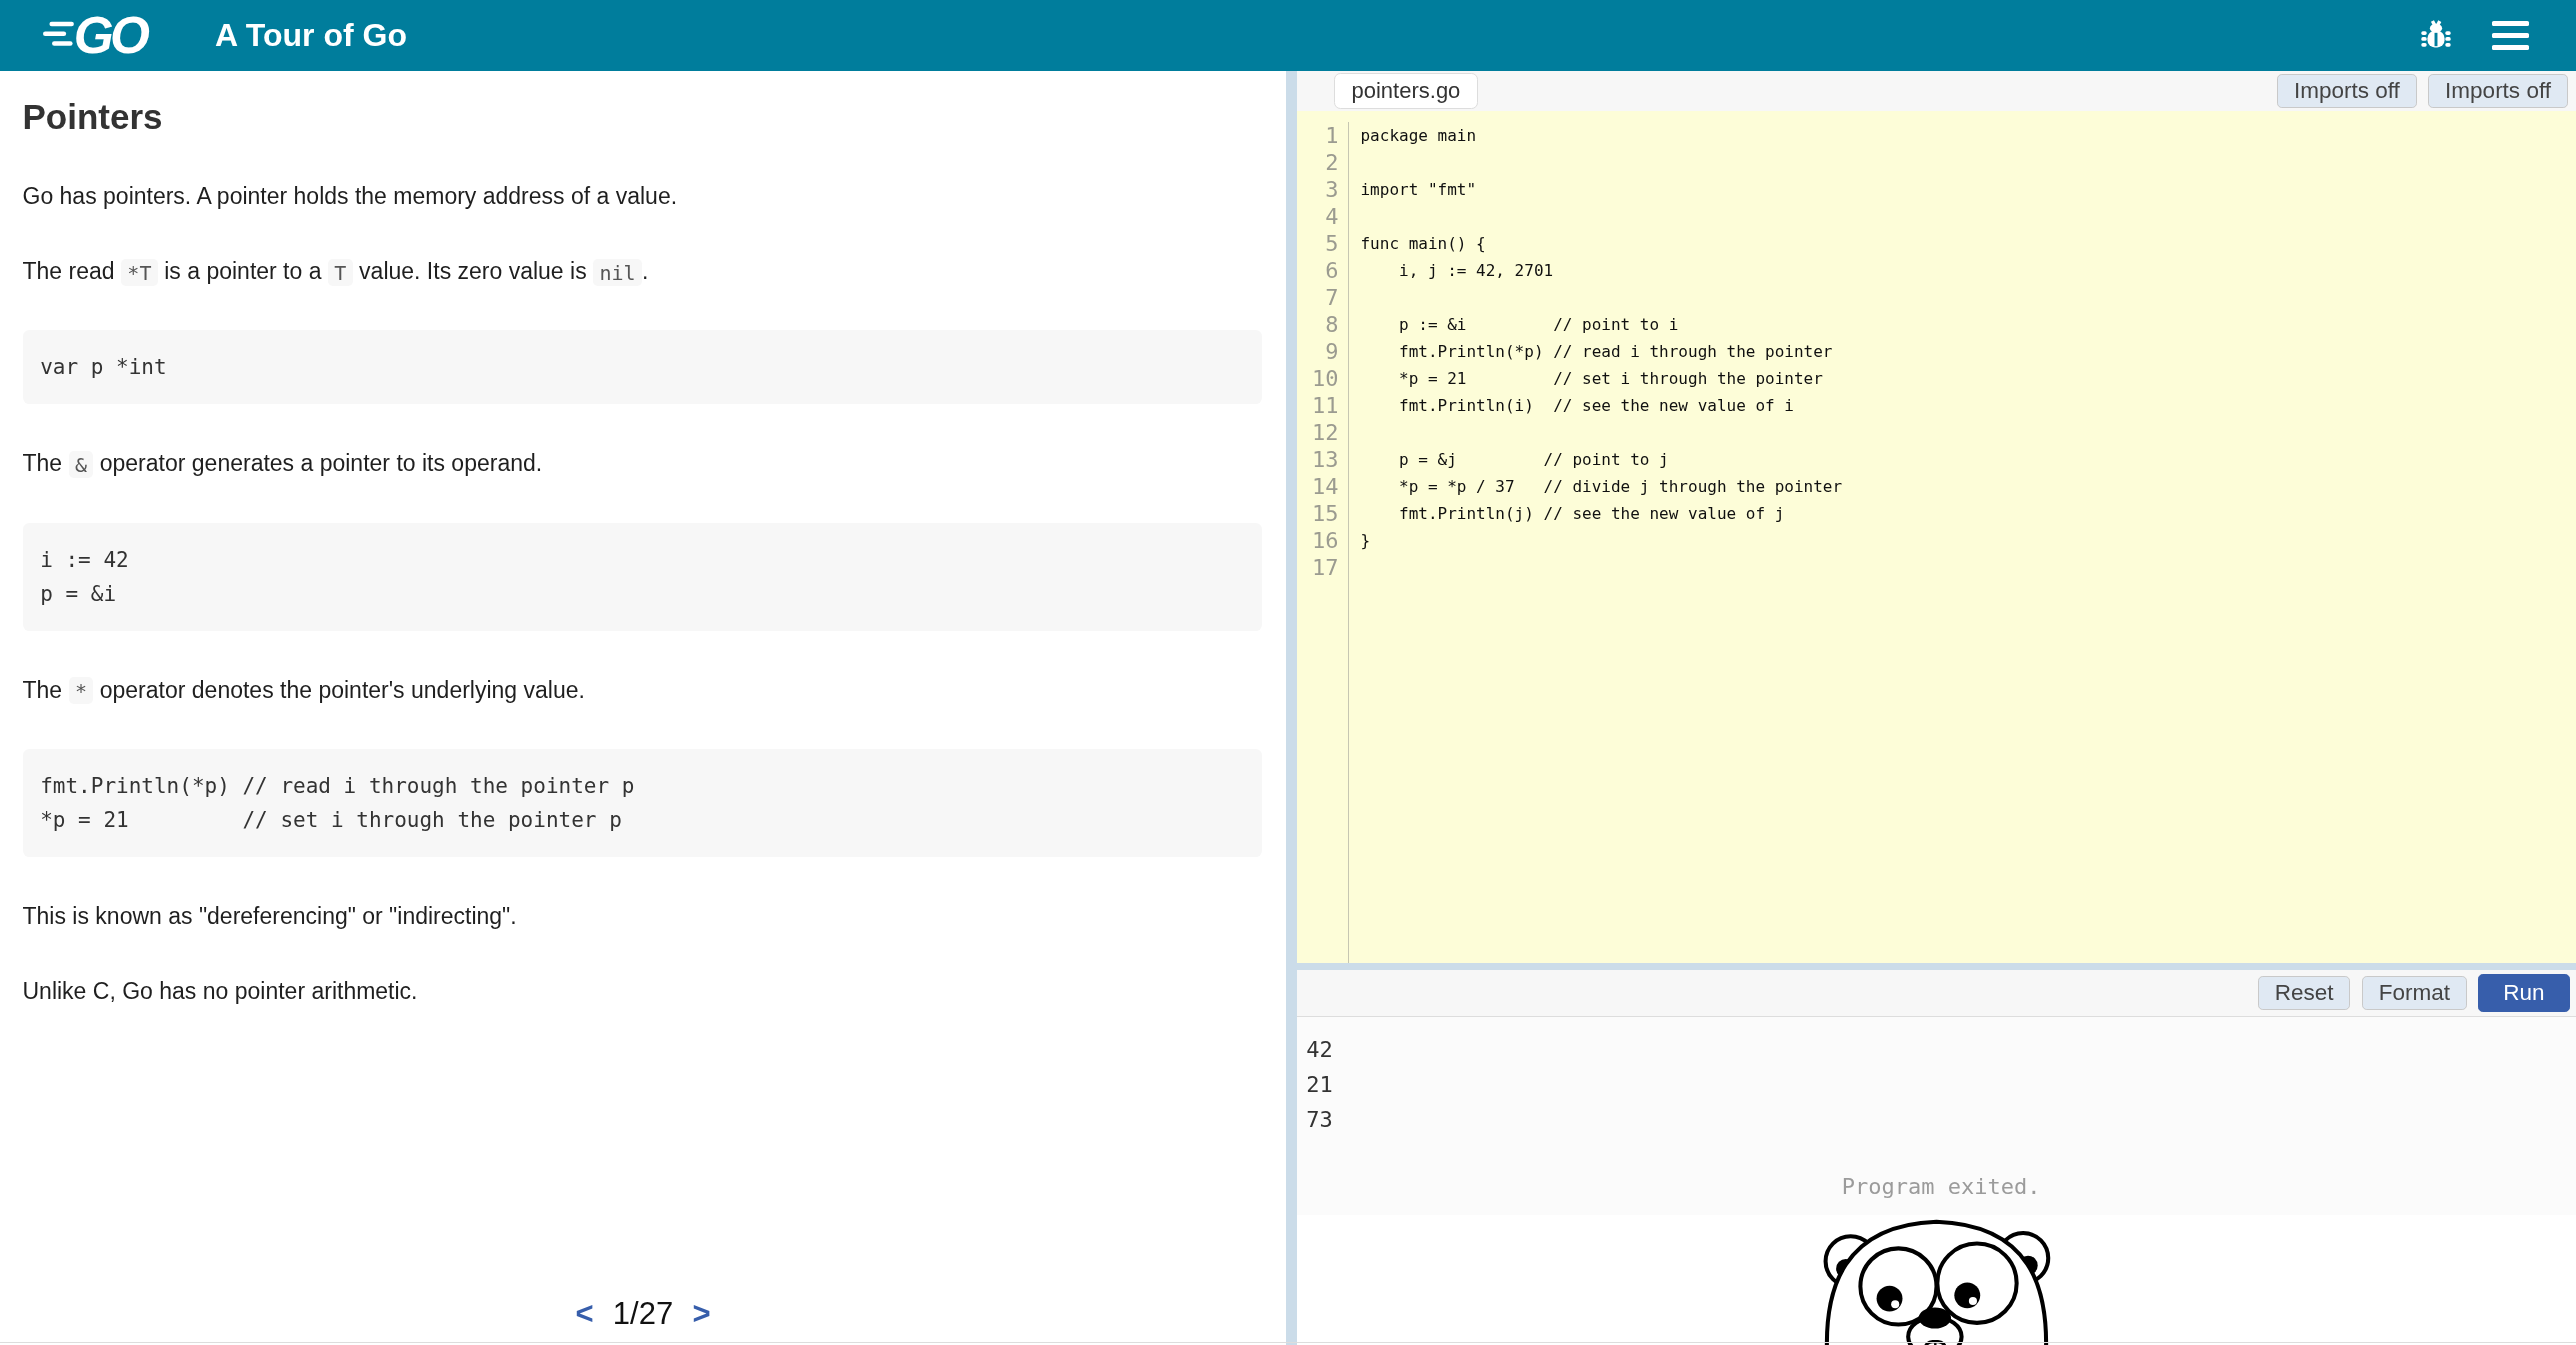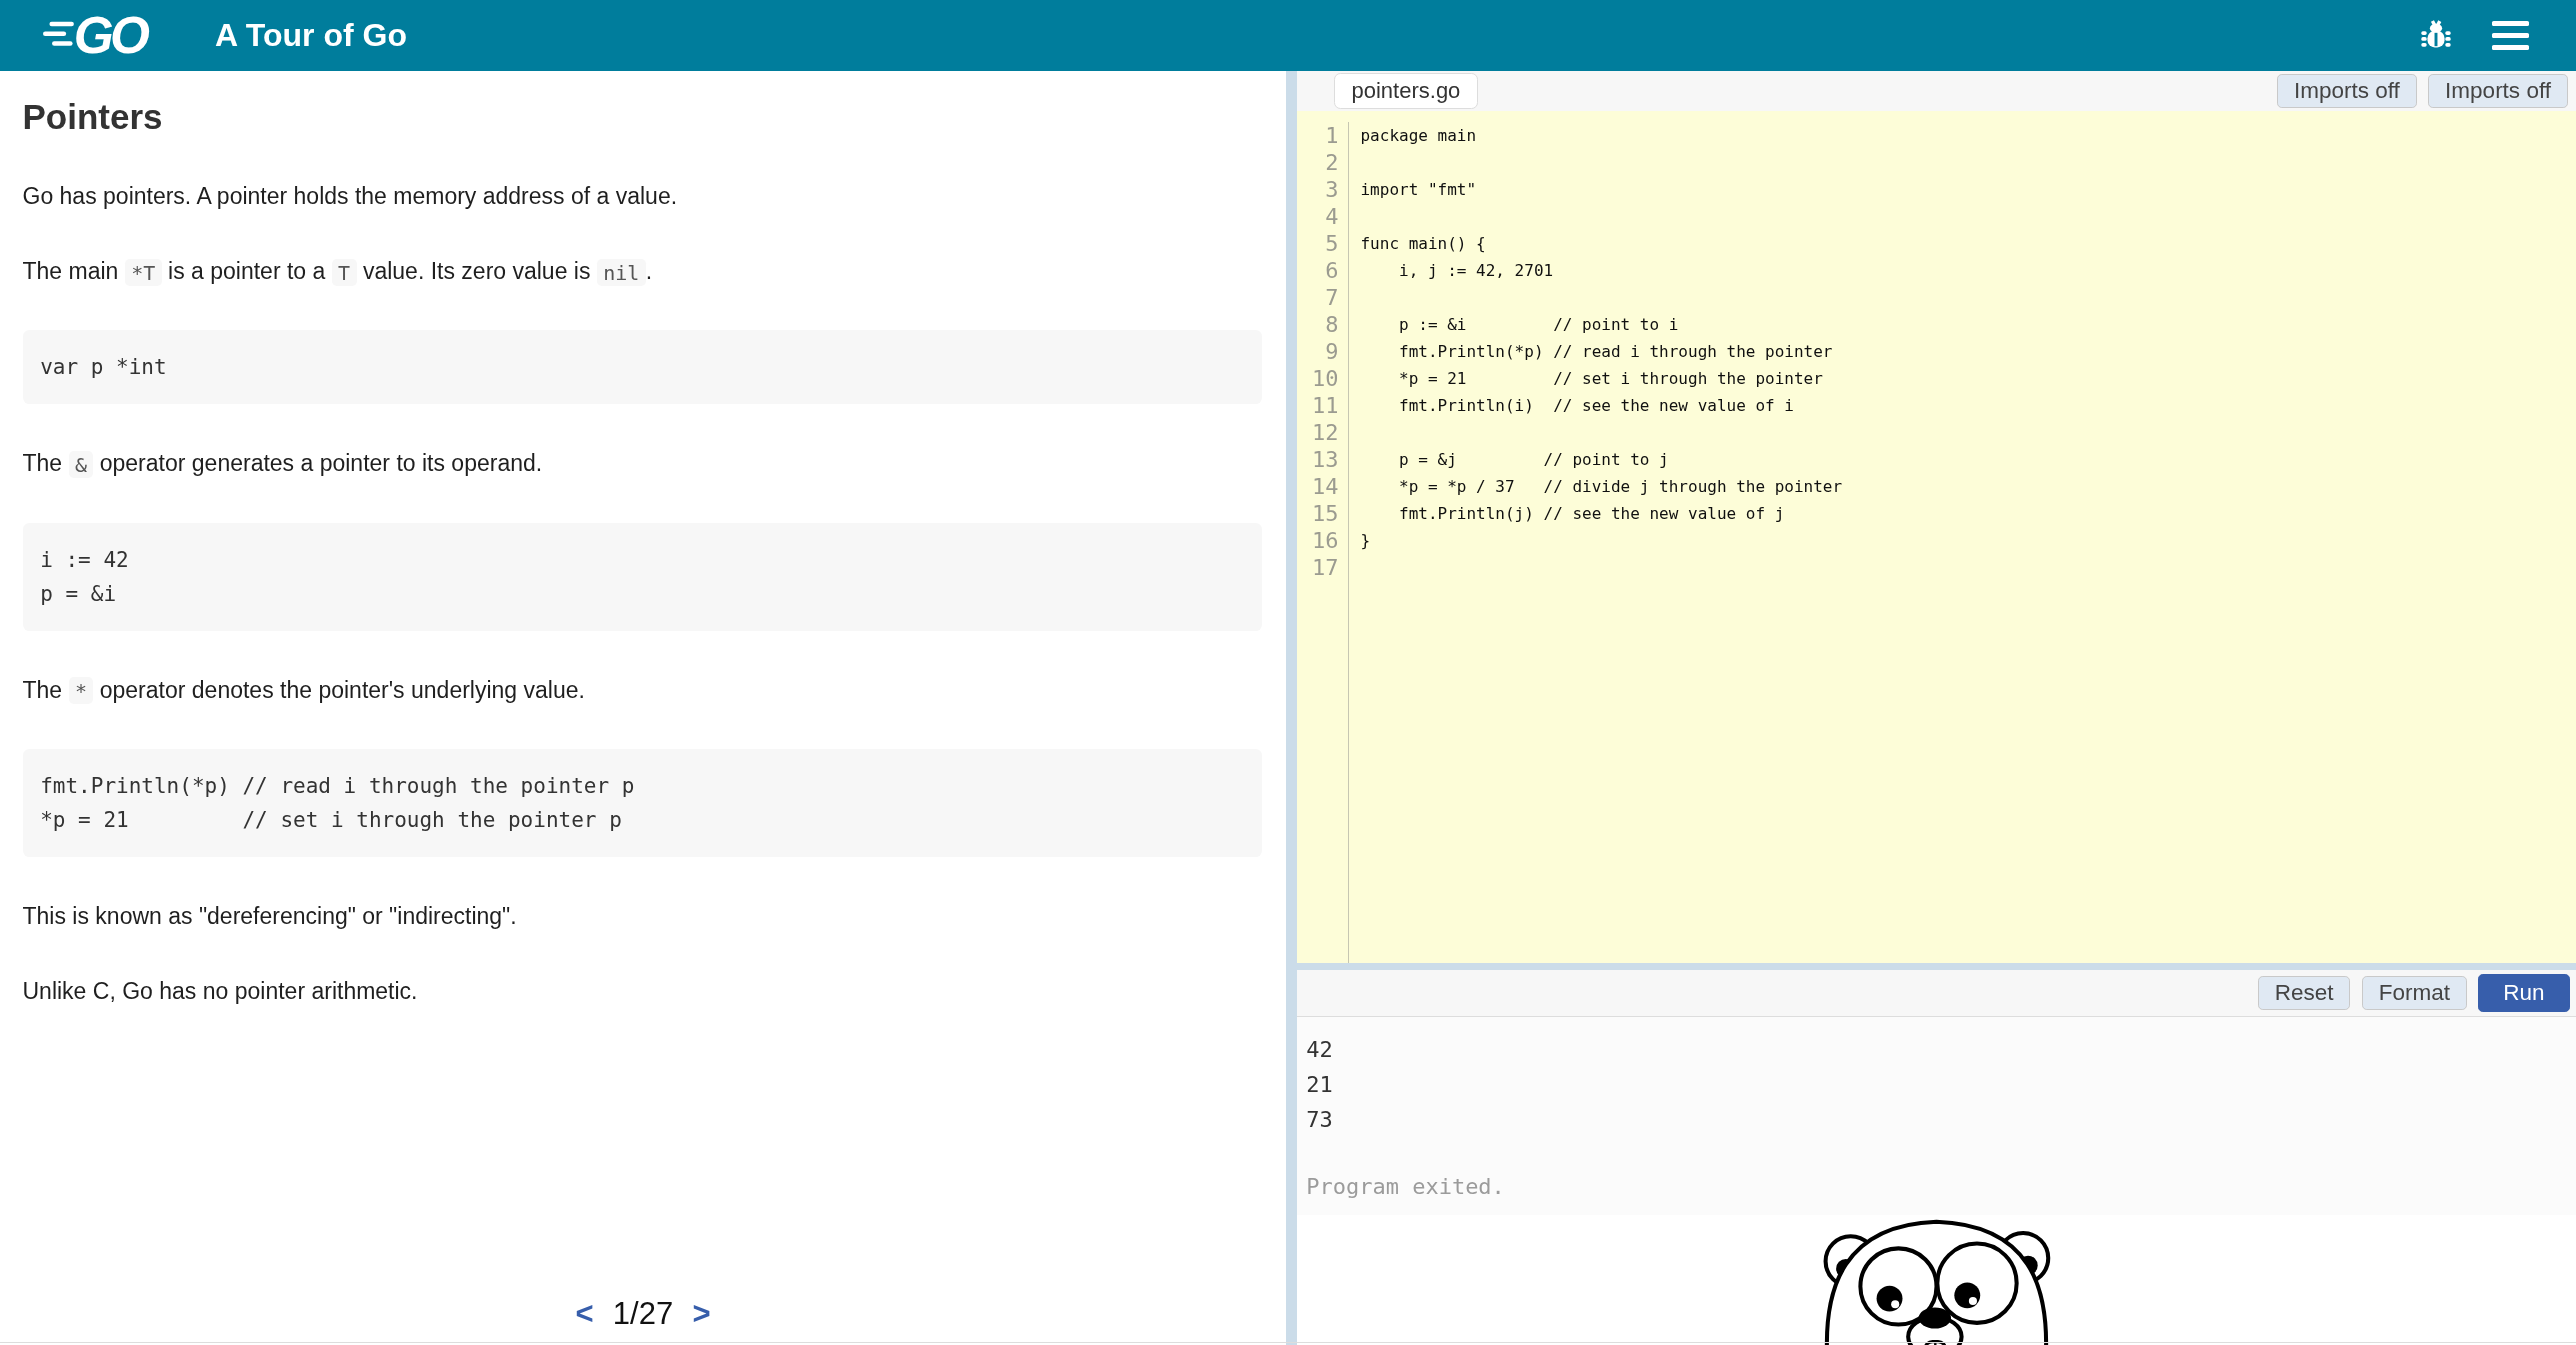--- a/index.html
+++ b/index.html
@@ -45,21 +45,21 @@
     font-family:"DejaVu Sans Mono",monospace;font-size:22px;line-height:27px;white-space:pre;}
   .codearea{flex:1;margin:0;padding-left:11.3px;color:#101010;
     font-family:"DejaVu Sans Mono",monospace;font-size:16px;line-height:27px;white-space:pre;cursor:text;}
   .h-strip{height:7.2px;background:#cbdce9;}
   .controls{height:46px;background:#f7f7f7;border-bottom:1.6px solid #ddd;display:flex;
     align-items:center;justify-content:flex-end;gap:11.3px;padding-right:6.4px;}
   .runbtn{background:#375eab;border-color:#375eab;color:#fff;padding:4.8px 24px;}
   .output{height:198px;background:#fbfbfb;box-sizing:border-box;padding:14.5px 0 0 9.7px;}
   .stdout{margin:0;font-family:"DejaVu Sans Mono",monospace;font-size:22px;line-height:35px;
     color:#333;white-space:pre;}
-  .status{font-family:"DejaVu Sans Mono",monospace;font-size:22px;color:#9b9b9b;margin-top:37px;}
+  .status{font-family:"DejaVu Sans Mono",monospace;font-size:22px;color:#9b9b9b;margin-top:37px;text-align:center;}
   .mascot{flex:1;background:#fff;display:flex;justify-content:center;overflow:hidden;}
   .bottom-line{position:absolute;left:0;right:0;bottom:1.6px;height:1.6px;background:#ddd;}
 </style>
 </head>
 <body>
 
 <header class="topbar">
   <div class="logo">
     <svg width="135" height="52" viewBox="0 0 210 80">
       <g fill="#ffffff">
@@ -95,21 +95,21 @@
   </div>
 </header>
 
 <div class="main">
 
   <section class="lesson-panel">
     <h2>Pointers</h2>
 
     <p>Go has pointers. A pointer holds the memory address of a value.</p>
 
-    <p><span>The main </span><code class="inline">*T</code><span> is a pointer to a </span><code class="inline">T</code><span> value. Its zero value is </span><code class="inline">nil</code><span>.</span></p>
+    <p><span>The read </span><code class="inline">*T</code><span> is a pointer to a </span><code class="inline">T</code><span> value. Its zero value is </span><code class="inline">nil</code><span>.</span></p>
 
     <pre class="snippet">var p *int</pre>
 
     <p><span>The </span><code class="inline">&amp;</code><span> operator generates a pointer to its operand.</span></p>
 
     <pre class="snippet">i := 42
 p = &amp;i</pre>
 
     <p><span>The </span><code class="inline">*</code><span> operator denotes the pointer's underlying value.</span></p>
 

